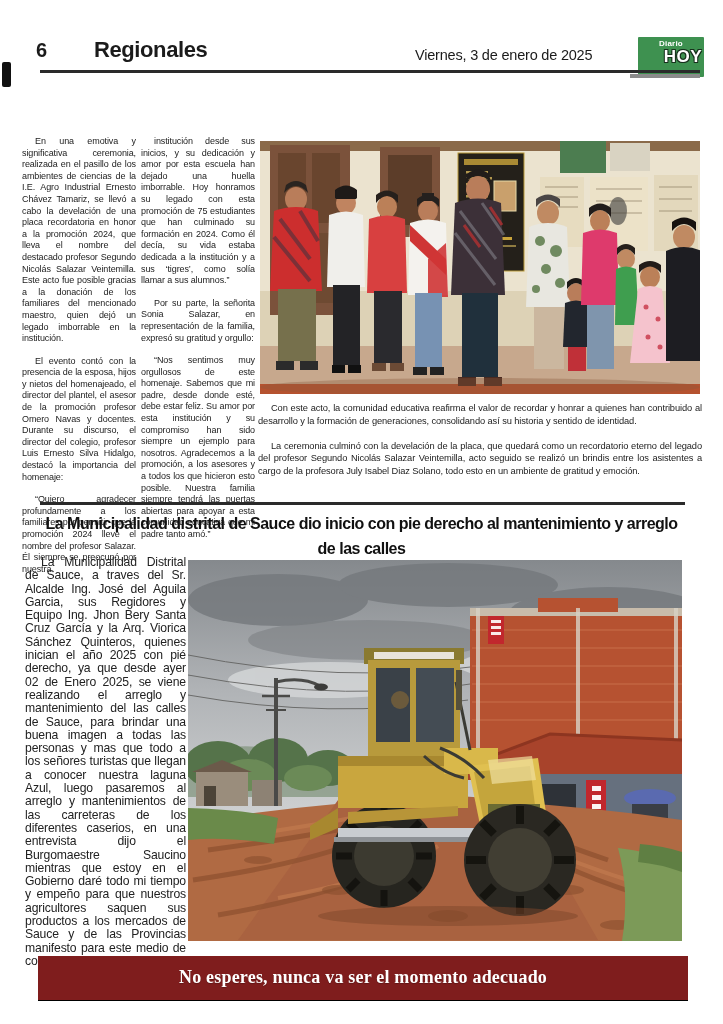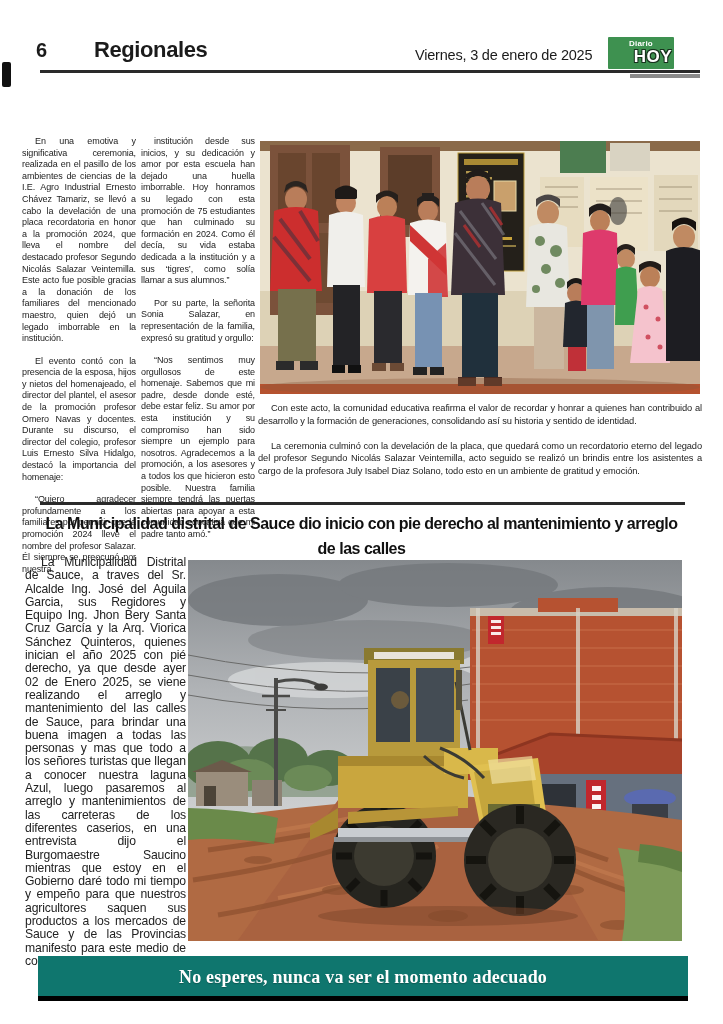--- a/index.html
+++ b/index.html
@@ -7,21 +7,21 @@
   .page {
     position:relative; width:723px; height:1024px; background:#ffffff;
     font-family:"Liberation Sans", sans-serif; color:#1b1b1b; overflow:hidden;
   }
   .artifact { position:absolute; left:2px; top:62px; width:9px; height:25px; background:#111; border-radius:2px; }
 
   
   .pagenum  { position:absolute; left:36px; top:39px; font-size:20px; font-weight:bold; letter-spacing:-0.3px; }
   .section  { position:absolute; left:94px; top:37px; font-size:22px; font-weight:bold; letter-spacing:-0.4px; }
   .date     { position:absolute; left:415px; top:47px; font-size:14.5px; letter-spacing:-0.2px; }
-  .logo     { position:absolute; left:608px; top:37px; width:66px; height:32px; background:#3e9150; text-align:center; border-radius:1px; }
+  .logo     { position:absolute; left:638px; top:37px; width:66px; height:40px; background:#3e9150; text-align:center; border-radius:1px; }
   .logo-diario { font-size:8px; font-weight:bold; color:#fff; padding-top:2px; letter-spacing:0.2px; }
   .logo-hoy { font-size:17px; font-weight:bold; color:#fff; line-height:18px; letter-spacing:0.5px;
               text-shadow:1px 1px 0 #17301c, -1px 1px 0 #17301c, 1px -1px 0 #17301c, -1px -1px 0 #17301c;padding-left:24px; }
   .header-rule { position:absolute; left:40px; top:70px; width:660px; height:3px; background:#2a2a2a; }
   .logo-rule { position:absolute; left:630px; top:74px; width:70px; height:4px; background:#8a8a8a; }
 
   
   .headline1 { position:absolute; left:30px; top:77px; width:663px; text-align:center;
                font-size:22.5px; font-weight:bold; line-height:26px; letter-spacing:-0.6px; color:#111; }
   .a1col { position:absolute; top:136px; width:114px; font-size:9px; line-height:11.6px;
@@ -38,22 +38,22 @@
   .divider2 { position:absolute; left:40px; top:502px; width:645px; height:2.5px; background:#2a2a2a; }
   .headline2 { position:absolute; left:45px; top:511px; width:633px; text-align:center;
                font-size:16px; font-weight:bold; line-height:25px; letter-spacing:-0.5px; color:#111; }
   .a2col { position:absolute; left:25px; top:556px; width:161px; font-size:12.2px; line-height:13.3px;
            text-align:justify; letter-spacing:-0.15px; color:#222; }
   .a2col p { text-indent:16px; }
   .a2sign { text-align:right; }
   .photo2 { position:absolute; left:188px; top:560px; width:494px; height:381px; overflow:hidden; background:#b4b7ba; }
 
   
-  .banner { position:absolute; left:38px; top:956px; width:650px; height:45px; background:#0f766e;
-            border-bottom:5px solid #000000; text-align:center; }
+  .banner { position:absolute; left:38px; top:956px; width:650px; height:45px; background:#7f1d1d;
+            border-bottom:1px solid #000000; text-align:center; }
   .banner span { font-family:"Liberation Serif", serif; font-weight:bold; color:#ffffff;
                  font-size:18px; line-height:42px; letter-spacing:0.2px;
                  text-shadow:0 1px 1px rgba(0,0,0,0.25); }
   svg { display:block; }
 </style>
 </head>
 <body>
 
 <div class="page">
 

